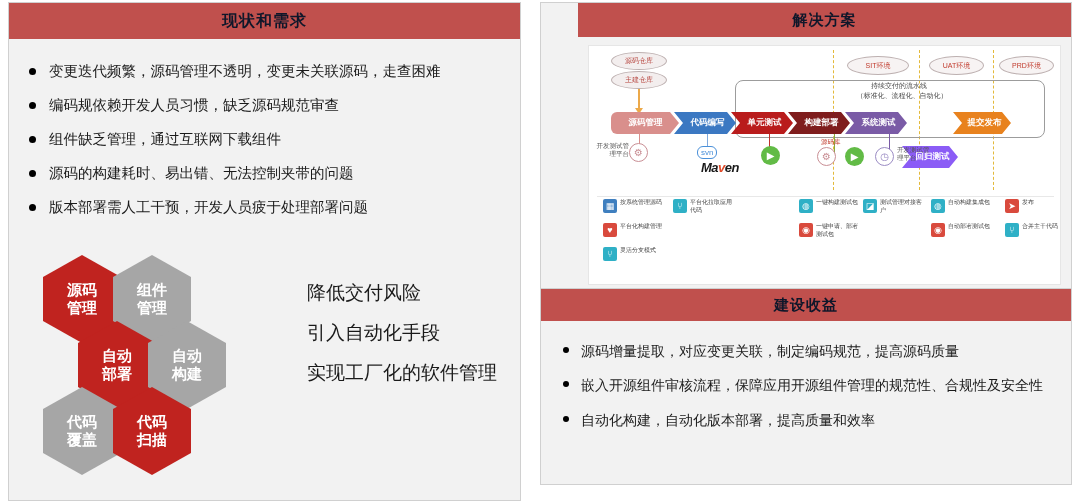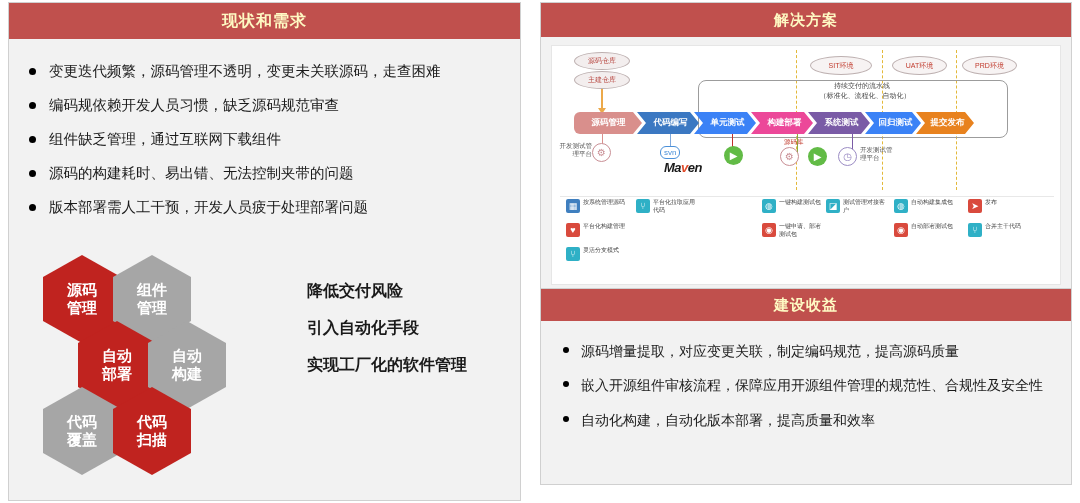--- a/index.html
+++ b/index.html
@@ -7,21 +7,21 @@
     width: 1080px; height: 503px;
     background: #ffffff;
     font-family: "Liberation Sans", "DejaVu Sans", sans-serif;
     overflow: hidden;
   }
   .page { position: relative; width: 1080px; height: 503px; background: #fff; }
 
   
   .panel { position: absolute; background: #f2f2f2; border: 1px solid #d0d0d0; }
   .panel-header {
-    background: #c0504d; color: #fef9c3;
+    background: #c0504d; color: #0f172a;
     font-weight: bold; text-align: center;
     letter-spacing: 1px;
     display: flex; align-items: center; justify-content: center;
   }
   .panel-body { position: relative; }
 
   
   #left-panel { left: 8px; top: 2px; width: 513px; height: 499px; }
   #left-panel .panel-header { height: 36px; font-size: 16px; }
   #left-panel .panel-body { height: 461px; padding: 22px 18px 0 18px; }
@@ -63,26 +63,26 @@
   .hx4 { left: 105px; top: 66px;  }  
   .hx5 { left: 0px;   top: 132px; }  
   .hx6 { left: 70px;  top: 132px; }  
 
   .benefit-list {
     float: left;
     margin-top: 52px; margin-left: 34px;
     list-style: none;
   }
   .benefit-list li {
-    font-size: 16px; color: #1a1a1a;
-    line-height: 1.0; margin-bottom: 21px; font-weight: bold;
-  }
-
-  
-  #solution-panel { left: 540px; top: 2px; width: 532px; height: 290px; }
+    font-size: 19px; color: #1a1a1a;
+    line-height: 1.0; margin-bottom: 21px;
+  }
+
+  
+  #solution-panel { left: 540px; top: 2px; width: 532px; height: 290px; padding-left: 37px; }
   #solution-panel .panel-header { height: 34px; font-size: 15px; }
   #solution-panel .panel-body { height: 254px; padding: 8px 10px 6px 10px; }
 
   .diagram {
     position: relative;
     width: 100%; height: 100%;
     background: #ffffff;
     border: 1px solid #e6e6e6;
     overflow: hidden;
   }
@@ -247,24 +247,24 @@
         <div class="oval" style="left:340px; top:10px; width:55px; height:19px;">UAT环境</div>
         <div class="oval" style="left:410px; top:10px; width:55px; height:19px;">PRD环境</div>
 
         <div class="cdbox" style="left:146px; top:34px; width:310px; height:58px;"></div>
         <div class="cdlabel" style="left:250px; top:36px; width:120px;">持续交付的流水线</div>
         <div class="cdlabel" style="left:238px; top:46px; width:150px;">（标准化、流程化、自动化）</div>
 
         <div class="pipe">
           <div class="stage" style="background:#d98f8c; width:68px;border-radius:6px;">源码管理</div>
           <div class="stage" style="background:#3b78c2; width:62px;">代码编写</div>
-          <div class="stage" style="background:#3b82f6; width:62px;">单元测试</div>
-          <div class="stage" style="background:#ec4899; width:62px;text-align:center;">构建部署</div>
+          <div class="stage" style="background:#b91c1c; width:62px;">单元测试</div>
+          <div class="stage" style="background:#7f1d1d; width:62px;text-align:center;">构建部署</div>
           <div class="stage" style="background:#7a5ba6; width:62px;">系统测试</div>
-          <div class="stage" style="background:#3b82f6; width:56px;">回归测试</div>
+          <div class="stage" style="background:#8b5cf6; width:56px;margin-top:34px;">回归测试</div>
           <div class="stage" style="background:#e8821e; width:58px;">提交发布</div>
         </div>
 
         <div class="stub" style="left:50px;  top:88px; height:13px; border-color:#d98f8c;"></div>
         <div class="stub" style="left:118px; top:88px; height:22px; border-color:#7fa9dd;"></div>
         <div class="stub" style="left:180px; top:88px; height:22px; border-color:#c0302b;"></div>
         <div class="stub" style="left:245px; top:88px; height:22px; border-color:#8aab3e;"></div>
         <div class="stub" style="left:300px; top:88px; height:22px; border-color:#7a5ba6;"></div>
 
         <div class="tool ring" style="left:40px; top:97px;">⚙</div>

